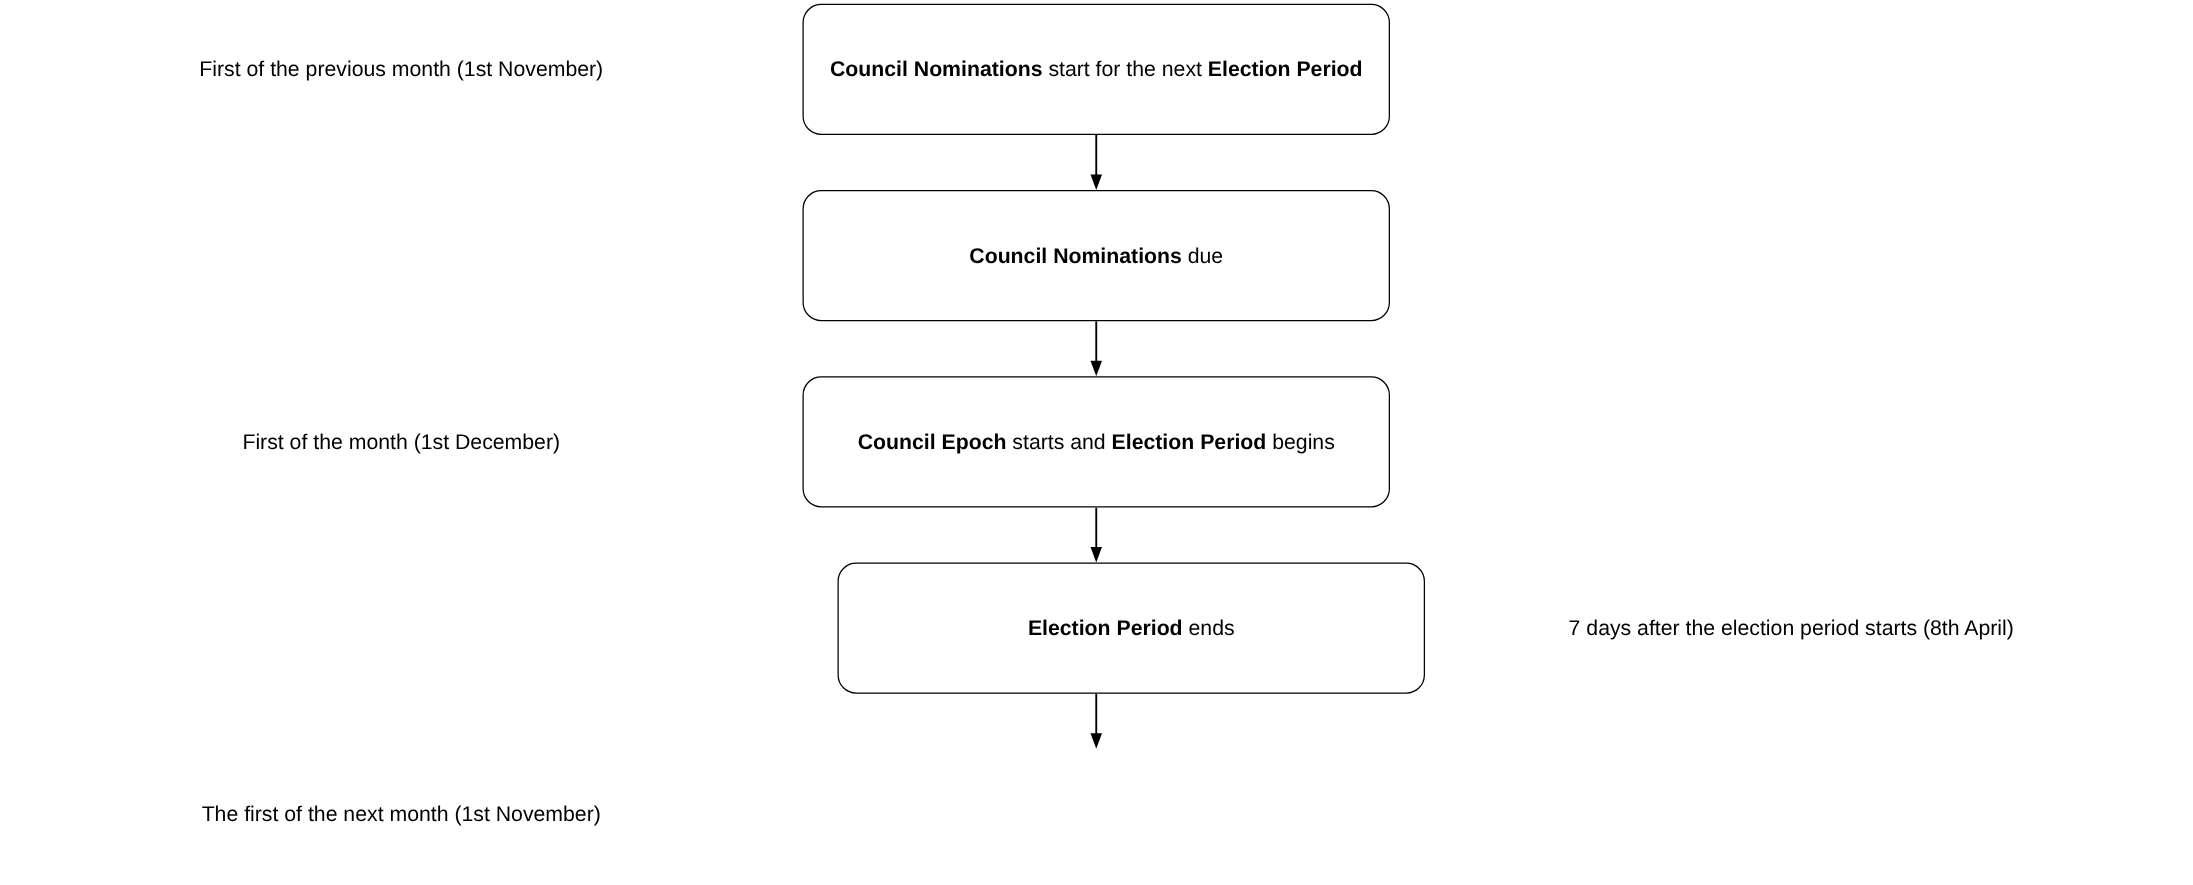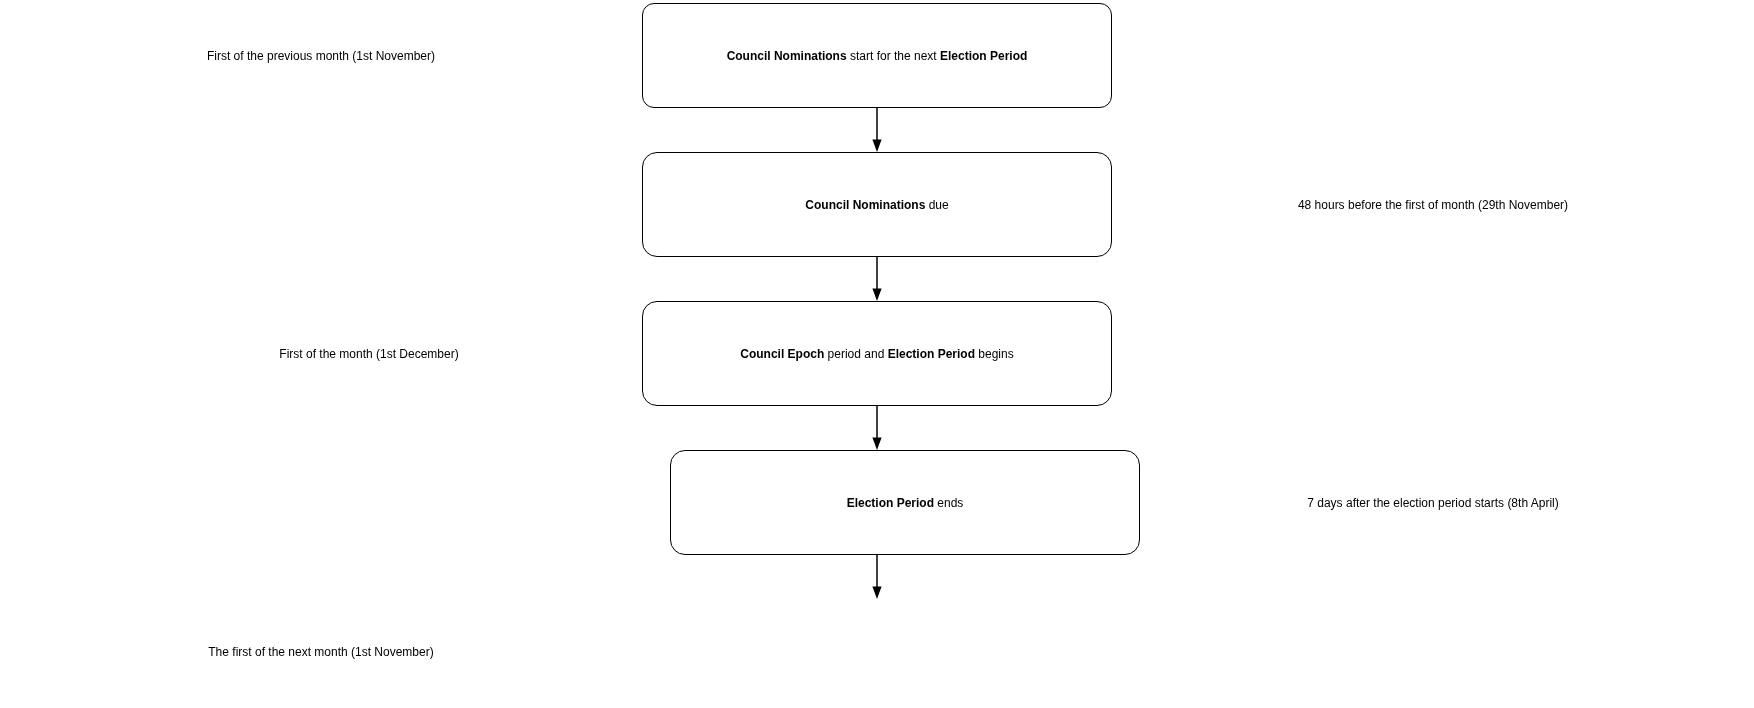--- a/index.html
+++ b/index.html
@@ -7,39 +7,39 @@
     padding: 0;
     background: #ffffff;
     font-family: "Liberation Sans", "DejaVu Sans", sans-serif;
   }
   .canvas {
     position: relative;
     width: 1754px;
     height: 708px;
     background: #ffffff;
     color: #000000;
-    font-size: 12px;
+    font-size: 17px;
     overflow: hidden;
   }
   .node {
     position: absolute;
     left: 642px;
     width: 470px;
     height: 105px;
     box-sizing: border-box;
     border: 1.5px solid #000000;
     border-radius: 15px;
     background: #ffffff;
     display: flex;
     align-items: center;
     justify-content: center;
     text-align: center;
     padding: 0 14px;
   }
-  .node-1 { top: 3px; border-radius: 12px; }
+  .node-1 { top: 3px; }
   .node-2 { top: 152px; text-align: right; }
   .node-3 { top: 301px; }
   .node-4 { top: 450px; margin-left: 28px; }
   .node-5 { top: 599px; }
 
   .connector {
     position: absolute;
     left: 871px;
     width: 12px;
     height: 44px;
@@ -56,54 +56,53 @@
     display: flex;
     align-items: center;
     justify-content: center;
     text-align: center;
     white-space: nowrap;
   }
   .annotation.left  { left: 0;       width: 642px; }
   .annotation.right { left: 1112px;  width: 642px; }
   .ann-row-1 { top: 3px; }
   .ann-row-2 { top: 152px; }
-  .ann-row-3 { top: 301px; margin-left: 48px; }
+  .ann-row-3 { top: 301px; }
   .ann-row-4 { top: 450px; }
   .ann-row-5 { top: 599px; }
 
   .node b { font-weight: bold; }
 </style>
 </head>
 <body>
 
 <div class="canvas">
 
   <div class="annotation left ann-row-1">First of the previous month (1st November)</div>
   <div class="node node-1">
     <span class="node-label"><b>Council Nominations</b><span> start for the next </span><b>Election Period</b></span>
   </div>
 
   <svg class="connector conn-1" viewBox="0 0 12 44" aria-hidden="true">
     <line x1="6" y1="0" x2="6" y2="32" stroke="#000000" stroke-width="1.5"></line>
     <polygon points="6,44 1.4,31.5 10.6,31.5" fill="#000000"></polygon>
   </svg>
 
-  <div class="annotation right ann-row-2">48 hours before the first of month (29th November)</div>
   <div class="node node-2">
     <span class="node-label"><b>Council Nominations</b><span> due</span></span>
   </div>
 
   <svg class="connector conn-2" viewBox="0 0 12 44" aria-hidden="true">
     <line x1="6" y1="0" x2="6" y2="32" stroke="#000000" stroke-width="1.5"></line>
     <polygon points="6,44 1.4,31.5 10.6,31.5" fill="#000000"></polygon>
   </svg>
 
   <div class="annotation left ann-row-3">First of the month (1st December)</div>
   <div class="node node-3">
-    <span class="node-label"><b>Council Epoch</b><span> period and </span><b>Election Period</b><span> begins</span></span>
+    <span class="node-label"><b>Council Epoch</b><span> starts and </span><b>Election Period</b><span> begins</span></span>
   </div>
 
   <svg class="connector conn-3" viewBox="0 0 12 44" aria-hidden="true">
     <line x1="6" y1="0" x2="6" y2="32" stroke="#000000" stroke-width="1.5"></line>
     <polygon points="6,44 1.4,31.5 10.6,31.5" fill="#000000"></polygon>
   </svg>
 
   <div class="annotation right ann-row-4">7 days after the election period starts (8th April)</div>
   <div class="node node-4">
     <span class="node-label"><b>Election Period</b><span> ends</span></span>

